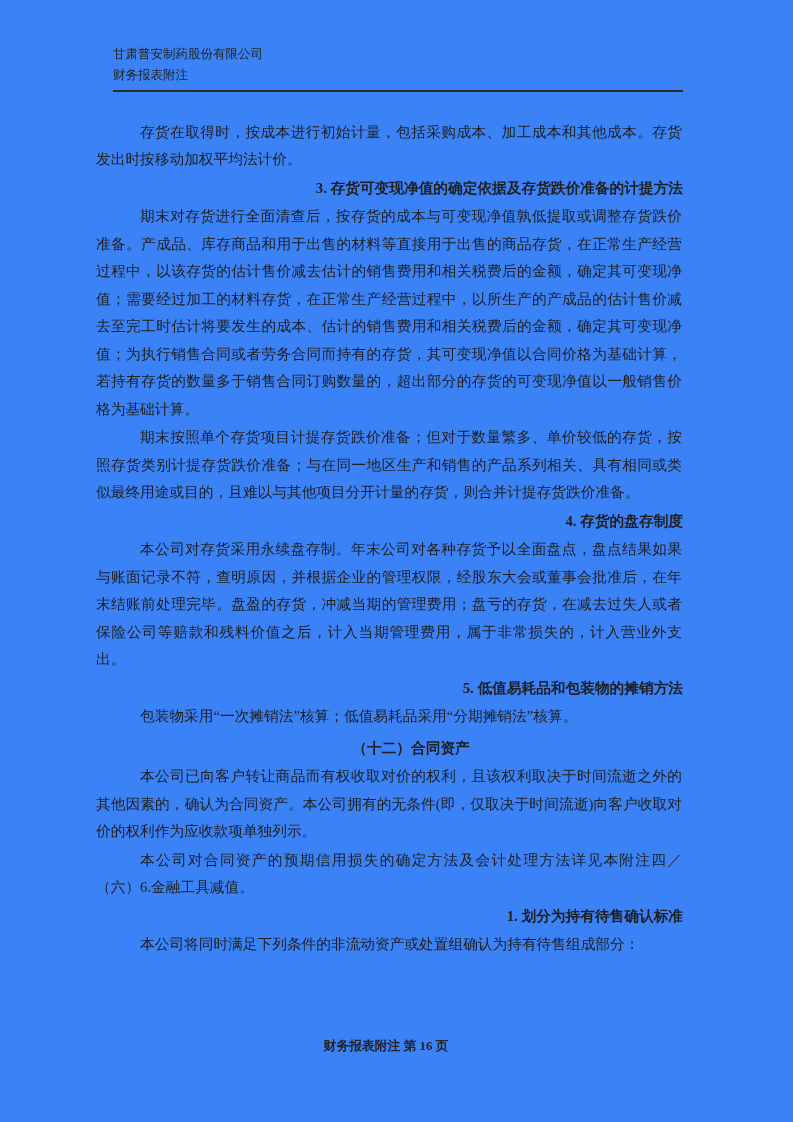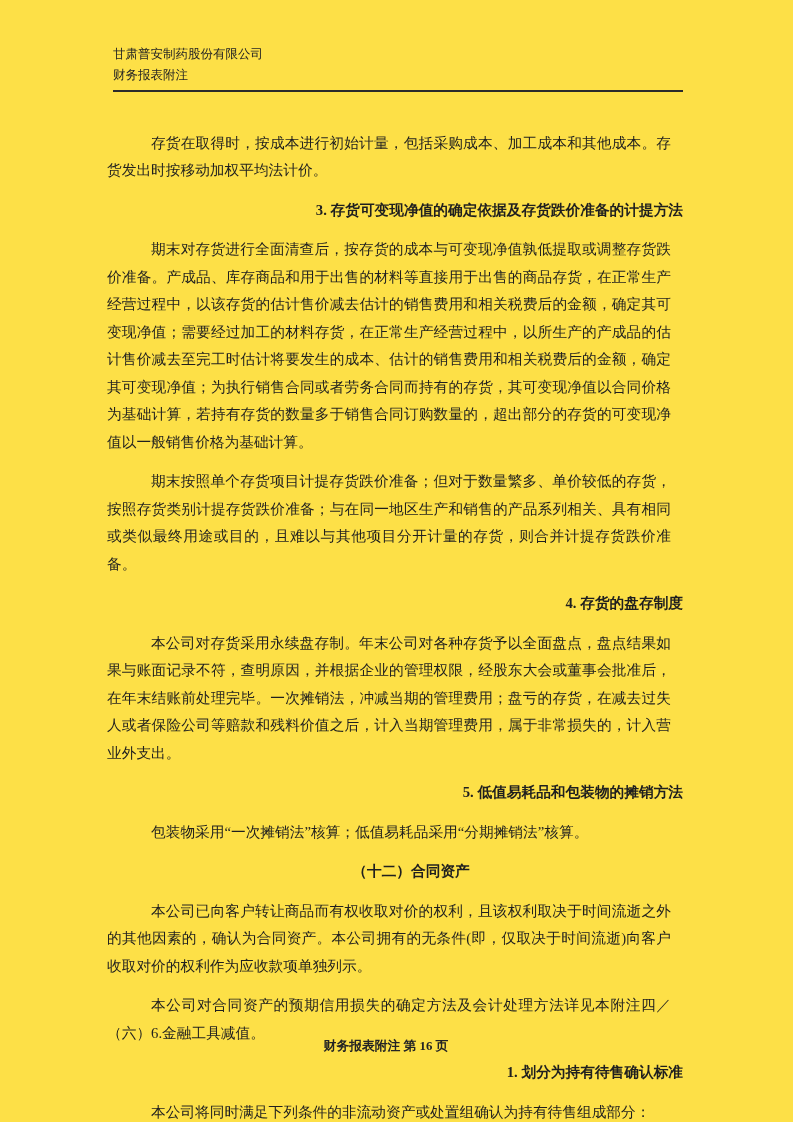--- a/index.html
+++ b/index.html
@@ -1,21 +1,21 @@
 <!DOCTYPE html>
 <html><head>
 <meta charset="utf-8">
 <style>
   html, body { margin: 0; padding: 0; background: #ffffff; }
   .page {
     position: relative;
     width: 793px;
     height: 1122px;
     margin: 0 auto;
-    background: #fde047;
+    background: #3b82f6;
     color: #1f1f1f;
     font-family: "Liberation Serif", "DejaVu Serif", serif;
     overflow: hidden;
   }
   .doc-header {
     margin-left: 113px;
     margin-right: 110px;
     padding-top: 44px;
     padding-bottom: 3px;
     border-bottom: 2px solid #2b2b2b;
@@ -24,21 +24,21 @@
     color: #242424;
   }
   .doc-body {
     margin-left: 95px;
     margin-right: 110px;
     padding-top: 26px;
     font-size: 14.7px;
     line-height: 27.5px;
     text-align: justify;
   }
-  .p  { margin: 12px; text-indent: 44px; }
+  .p  { margin: 1px; text-indent: 44px; }
   .h  { margin: 0; padding-left: 44px; font-weight: bold; text-align: right; }
   .sect { margin: 4px 0 0 0; padding-left: 44px; font-weight: bold; text-align: center; }
   .doc-footer {
     position: absolute;
     top: 1038px;
     left: 95px;
     right: 116px;
     text-align: center;
     font-size: 12.8px;
     font-weight: bold;
@@ -54,21 +54,21 @@
     <div>甘肃普安制药股份有限公司</div>
     <div>财务报表附注</div>
   </header>
 
   <main class="doc-body">
     <p class="p">存货在取得时，按成本进行初始计量，包括采购成本、加工成本和其他成本。存货发出时按移动加权平均法计价。</p>
     <p class="h">3. 存货可变现净值的确定依据及存货跌价准备的计提方法</p>
     <p class="p">期末对存货进行全面清查后，按存货的成本与可变现净值孰低提取或调整存货跌价准备。产成品、库存商品和用于出售的材料等直接用于出售的商品存货，在正常生产经营过程中，以该存货的估计售价减去估计的销售费用和相关税费后的金额，确定其可变现净值；需要经过加工的材料存货，在正常生产经营过程中，以所生产的产成品的估计售价减去至完工时估计将要发生的成本、估计的销售费用和相关税费后的金额，确定其可变现净值；为执行销售合同或者劳务合同而持有的存货，其可变现净值以合同价格为基础计算，若持有存货的数量多于销售合同订购数量的，超出部分的存货的可变现净值以一般销售价格为基础计算。</p>
     <p class="p">期末按照单个存货项目计提存货跌价准备；但对于数量繁多、单价较低的存货，按照存货类别计提存货跌价准备；与在同一地区生产和销售的产品系列相关、具有相同或类似最终用途或目的，且难以与其他项目分开计量的存货，则合并计提存货跌价准备。</p>
     <p class="h">4. 存货的盘存制度</p>
-    <p class="p">本公司对存货采用永续盘存制。年末公司对各种存货予以全面盘点，盘点结果如果与账面记录不符，查明原因，并根据企业的管理权限，经股东大会或董事会批准后，在年末结账前处理完毕。一次摊销法，冲减当期的管理费用；盘亏的存货，在减去过失人或者保险公司等赔款和残料价值之后，计入当期管理费用，属于非常损失的，计入营业外支出。</p>
+    <p class="p">本公司对存货采用永续盘存制。年末公司对各种存货予以全面盘点，盘点结果如果与账面记录不符，查明原因，并根据企业的管理权限，经股东大会或董事会批准后，在年末结账前处理完毕。盘盈的存货，冲减当期的管理费用；盘亏的存货，在减去过失人或者保险公司等赔款和残料价值之后，计入当期管理费用，属于非常损失的，计入营业外支出。</p>
     <p class="h">5. 低值易耗品和包装物的摊销方法</p>
     <p class="p">包装物采用“一次摊销法”核算；低值易耗品采用“分期摊销法”核算。</p>
     <p class="sect">（十二）合同资产</p>
     <p class="p">本公司已向客户转让商品而有权收取对价的权利，且该权利取决于时间流逝之外的其他因素的，确认为合同资产。本公司拥有的无条件(即，仅取决于时间流逝)向客户收取对价的权利作为应收款项单独列示。</p>
     <p class="p">本公司对合同资产的预期信用损失的确定方法及会计处理方法详见本附注四／（六）6.金融工具减值。</p>
     <p class="h">1. 划分为持有待售确认标准</p>
     <p class="p">本公司将同时满足下列条件的非流动资产或处置组确认为持有待售组成部分：</p>
   </main>
 
   <footer class="doc-footer">

